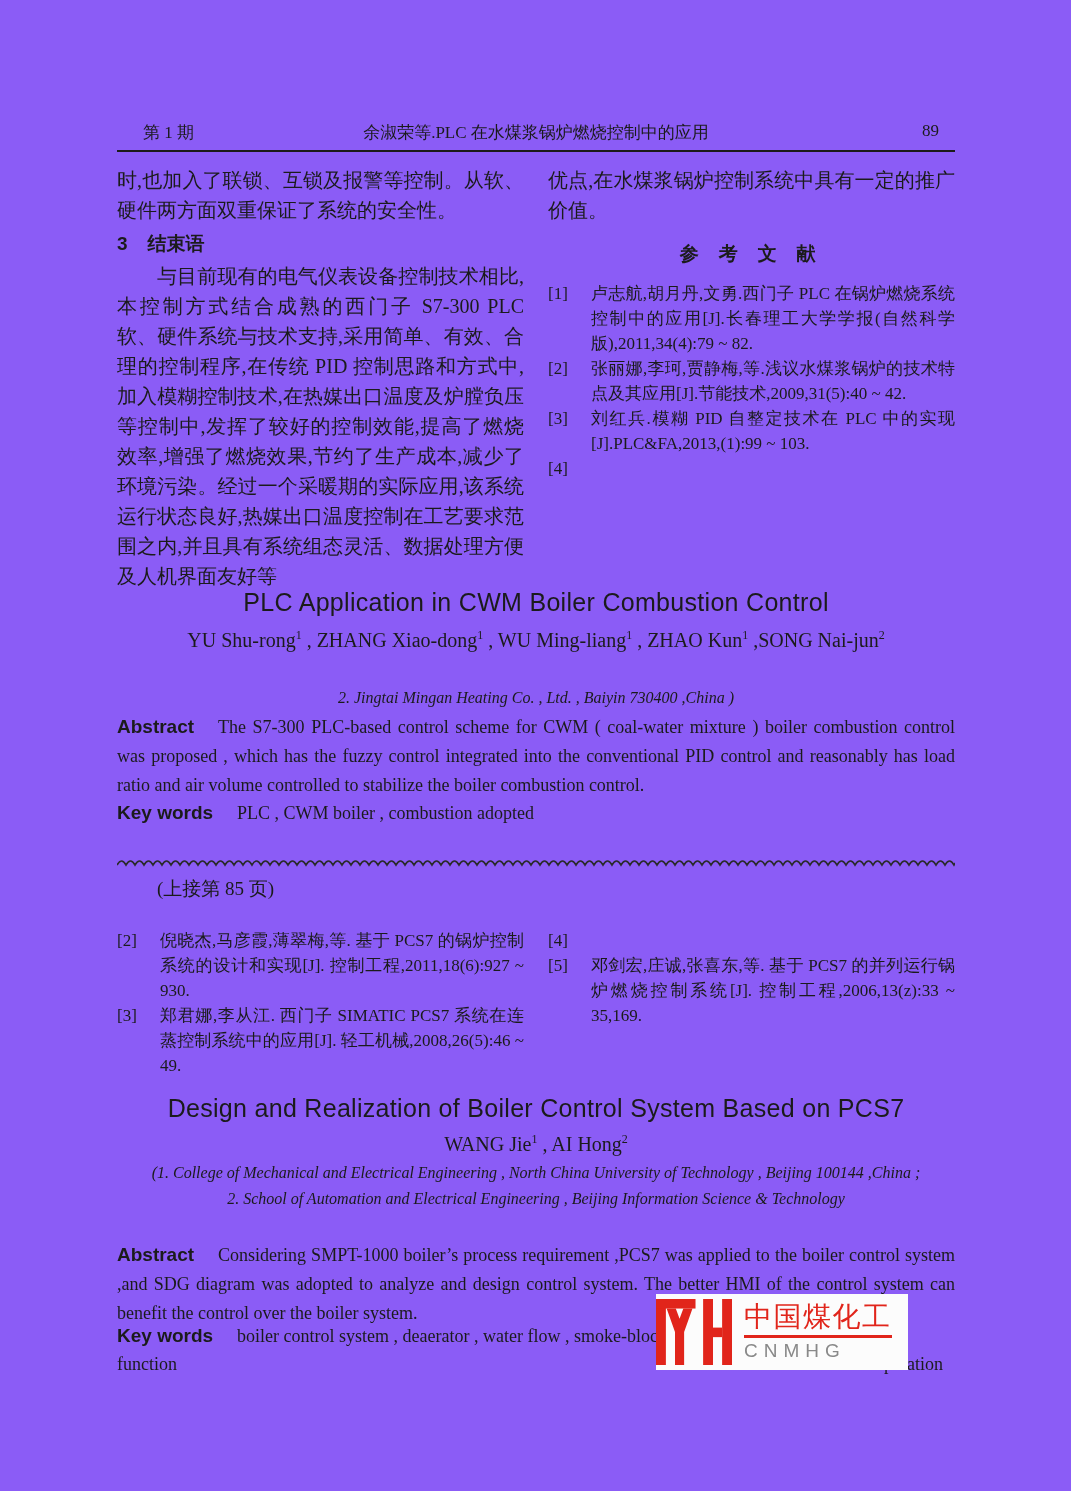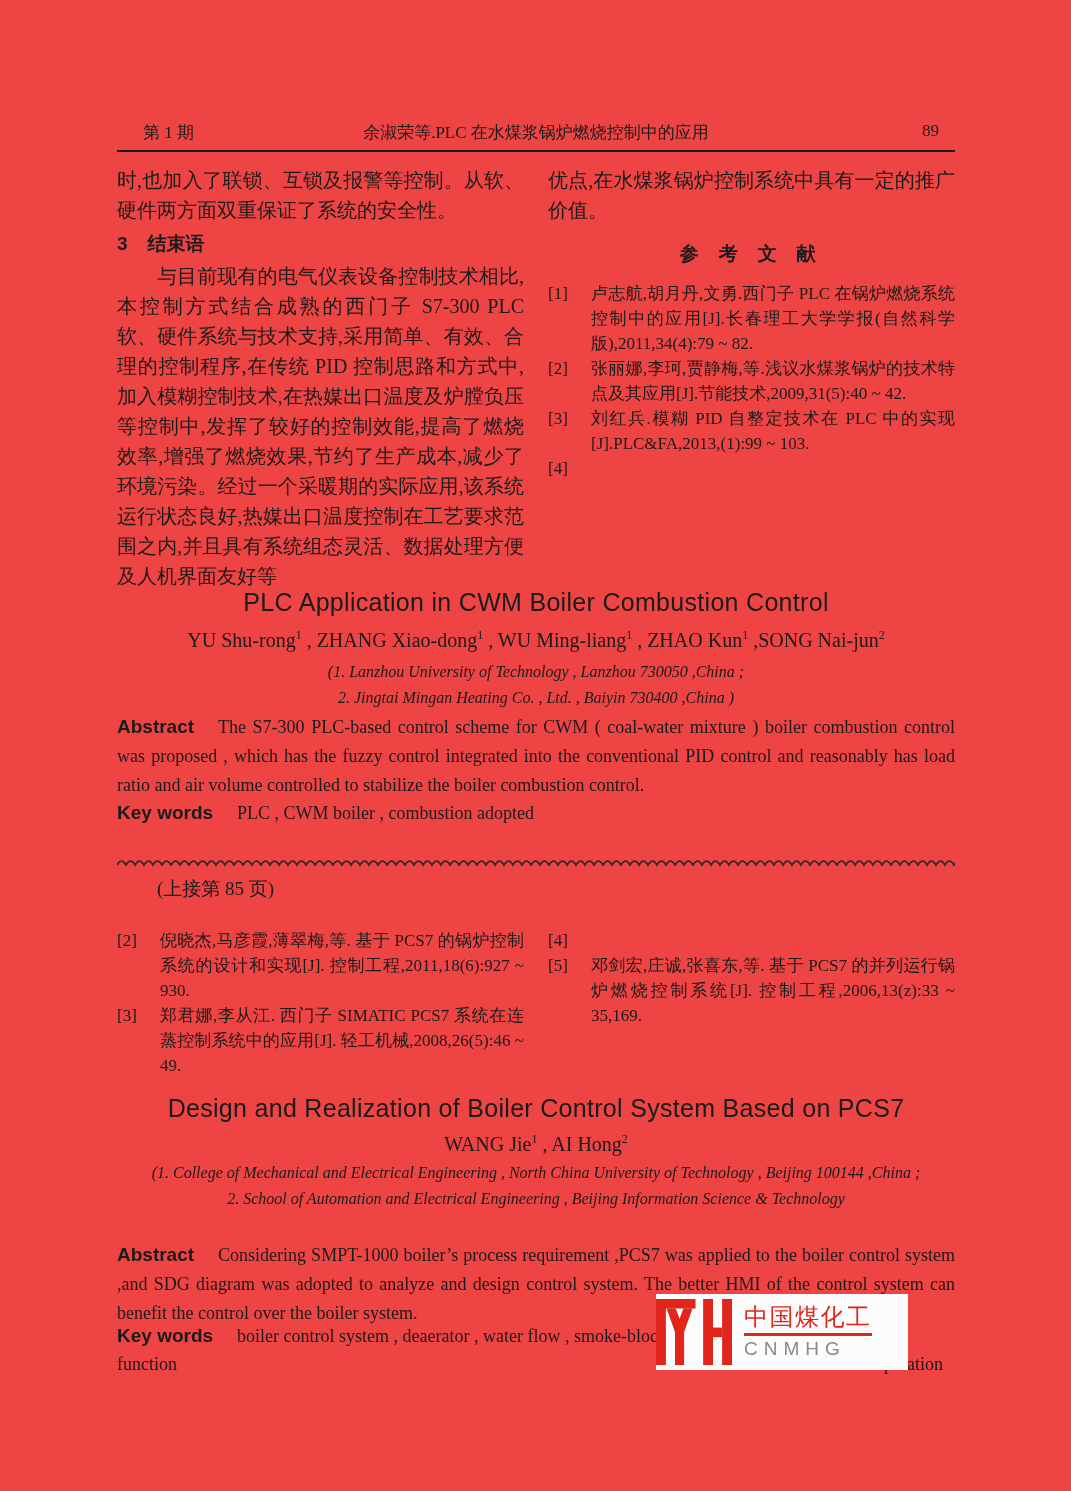--- a/index.html
+++ b/index.html
@@ -1,17 +1,17 @@
 <!DOCTYPE html>
 <html><head>
 <meta charset="utf-8">
 <style>
   html,body { margin:0; padding:0; background:#fcfcfc; }
   .page {
-    position:relative; width:1071px; height:1491px; background:#ef4444;
+    position:relative; width:1071px; height:1491px; background:#8b5cf6;
     font-family:"Liberation Serif","DejaVu Serif",serif; color:#1b1b1b; overflow:hidden;text-decoration:underline;
   }
   
   .header-row { position:absolute; top:121px; left:117px; width:838px; height:24px; font-size:17px; }
   .header-issue { position:absolute; left:26px; top:0; }
   .header-title { position:absolute; left:0; right:0; top:0; text-align:center; }
   .header-page { position:absolute; right:16px; top:0; }
   .header-rule { position:absolute; top:150px; left:117px; width:838px; height:2px; background:#1b1b1b; }
 
   
@@ -51,21 +51,21 @@
   .cont { position:absolute; top:876px; left:117px; width:838px; }
   .cont-note { font-size:19px; padding-left:40px; margin:0 0 26px 0; }
   .cont-cols { display:flex; gap:24px; }
 
   
   .logo { position:absolute; top:1294px; left:656px; width:252px; height:76px; background:#fcfcfc;
     display:flex; align-items:center; font-family:"Liberation Sans","DejaVu Sans",sans-serif; }
   .logo-mark { width:76px; height:66px; flex:0 0 76px; }
   .logo-mark rect, .logo-mark polygon { fill:#e1251b; }
   .logo-text { margin-left:12px; }
-  .logo-cn { color:#e1251b; font-size:24px; letter-spacing:1.5px; line-height:1.1; white-space:nowrap; }
+  .logo-cn { color:#e1251b; font-size:28px; letter-spacing:1.5px; line-height:1.1; white-space:nowrap; }
   .logo-line { height:3px; background:#e1251b; margin:3px 0 3px 0; }
   .logo-en { color:#898989; font-size:19px; letter-spacing:6px; line-height:1.1; }
 </style>
 </head>
 <body>
 
 <div class="page">
 
   <div class="header-row">
     <span class="header-issue">第 1 期</span>
@@ -103,21 +103,20 @@
         </div>
       </div>
     </div>
   </div>
 
   <div class="paper paper1">
     <h1 class="paper-title p1-title">PLC Application in CWM Boiler Combustion Control</h1>
     <div class="authors p1-authors">
       <span><span>YU Shu-rong</span><sup>1</sup><span> , </span></span><span><span>ZHANG Xiao-dong</span><sup>1</sup><span> , </span></span><span><span>WU Ming-liang</span><sup>1</sup><span> , </span></span><span><span>ZHAO Kun</span><sup>1</sup><span> ,</span></span><span><span>SONG Nai-jun</span><sup>2</sup></span>
     </div>
-    <div class="affil p1-affil1">(1. Lanzhou University of Technology , Lanzhou 730050 ,China ;</div>
     <div class="affil p1-affil2">2. Jingtai Mingan Heating Co. , Ltd. , Baiyin 730400 ,China )</div>
     <p class="abs p1-abs">
       <span class="lbl">Abstract</span><span>The S7-300 PLC-based control scheme for CWM ( coal-water mixture ) boiler combustion control was proposed , which has the fuzzy control integrated into the conventional PID control and reasonably has load ratio and air volume controlled to stabilize the boiler combustion control.</span>
     </p>
     <p class="kw p1-kw">
       <span class="lbl">Key words</span><span>PLC , CWM boiler , combustion adopted</span>
     </p>
   </div>
 
   <svg class="wave" viewBox="0 0 838 14" preserveAspectRatio="none">

